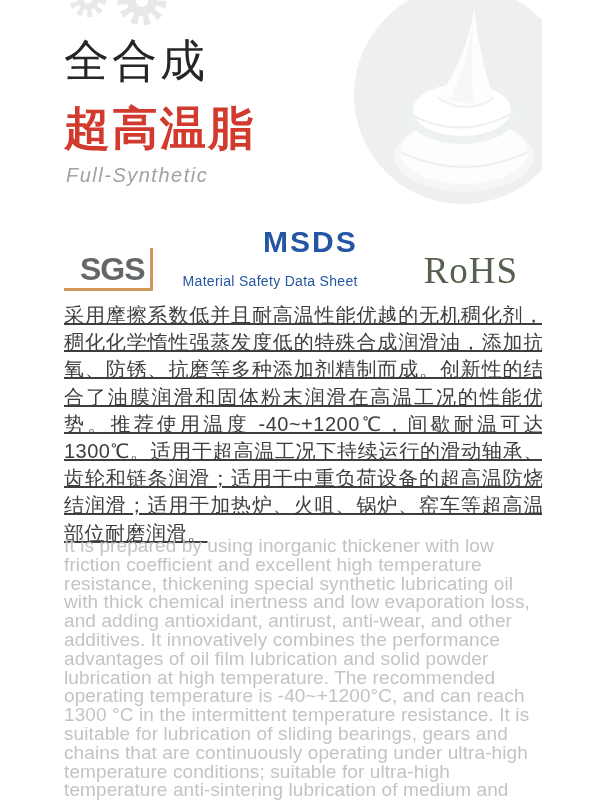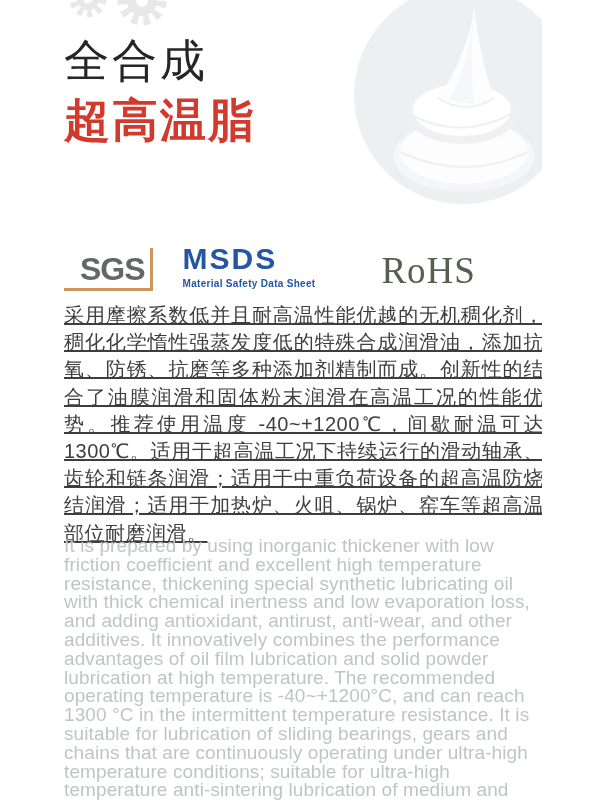--- a/index.html
+++ b/index.html
@@ -19,36 +19,36 @@
   .product-circle svg { position:absolute; left:34px; top:18px; }
 
   
   .title-block { position:absolute; left:64px; top:34px; }
   .title-cn {
     font-size:45px; font-weight:500; color:#262626;
     letter-spacing:3px; line-height:1.2;
   }
   .title-cn-accent {
     font-size:46px; font-weight:700; color:#d23a2e;
-    letter-spacing:2px; line-height:1.2; margin-top:5px;
+    letter-spacing:2px; line-height:1.2; margin-top:13px;
   }
   .subtitle-en {
     position:absolute; left:66px; top:160px;
     font-size:20px; font-style:italic; color:#a2a2a2;
     letter-spacing:1.5px; line-height:1.55;
   }
 
   
   .certs { position:absolute; left:64px; top:241px; display:flex; align-items:flex-end; gap:30px; height:50px; }
   .sgs-logo { position:relative; padding:2px 8px 3px 16px; border-bottom:3px solid #cf9659; }
   .sgs-logo::after { content:""; position:absolute; right:0; top:-3px; bottom:-3px; width:3px; background:#cf9659; }
   .sgs-text { font-size:32px; font-weight:700; color:#63676a; letter-spacing:-1px; line-height:1; }
-  .msds-logo { display:flex; flex-direction:column; align-items:flex-start; padding-bottom:2px; }
+  .msds-logo { display:flex; flex-direction:column; align-items:flex-end; padding-bottom:2px; }
   .msds-text { font-size:30px; font-weight:700; color:#2456a3; letter-spacing:2px; line-height:1; }
-  .msds-sub { font-size:10px; font-weight:700; color:#2456a3; letter-spacing:0.3px; margin-top:4px; white-space:nowrap; }
+  .msds-sub { font-size:14px; font-weight:400; color:#2456a3; letter-spacing:0.3px; margin-top:16px; white-space:nowrap; }
   .rohs-logo { padding-bottom:2px;margin-left:36px; }
   .rohs-text { font-family:"Liberation Serif", serif; font-size:37px; font-weight:400; color:#55604f; letter-spacing:1px; line-height:1; }
 
   
   .desc-cn {
     position:absolute; left:64px; top:302px; width:480px;
     font-size:20px; line-height:27.2px; color:#3e3e3e;
     text-align:justify; letter-spacing:0.5px; font-weight:500;text-decoration:underline;
   }
   .desc-en {
@@ -88,20 +88,21 @@
       <path d="M50,94 Q78,112 106,94" stroke="#e8ebec" stroke-width="2" fill="none" opacity="0.7"></path>
     </svg>
   </div>
 
   <div class="title-block">
     <div class="title-cn">全合成</div>
     <div class="title-cn-accent">超高温脂</div>
   </div>
 
   <div class="subtitle-en">
+    <div>Full-Synthetic</div>
   </div>
 
   <div class="certs">
     <div class="sgs-logo">
       <span class="sgs-text">SGS</span>
     </div>
     <div class="msds-logo">
       <span class="msds-text">MSDS</span>
       <span class="msds-sub">Material Safety Data Sheet</span>
     </div>

